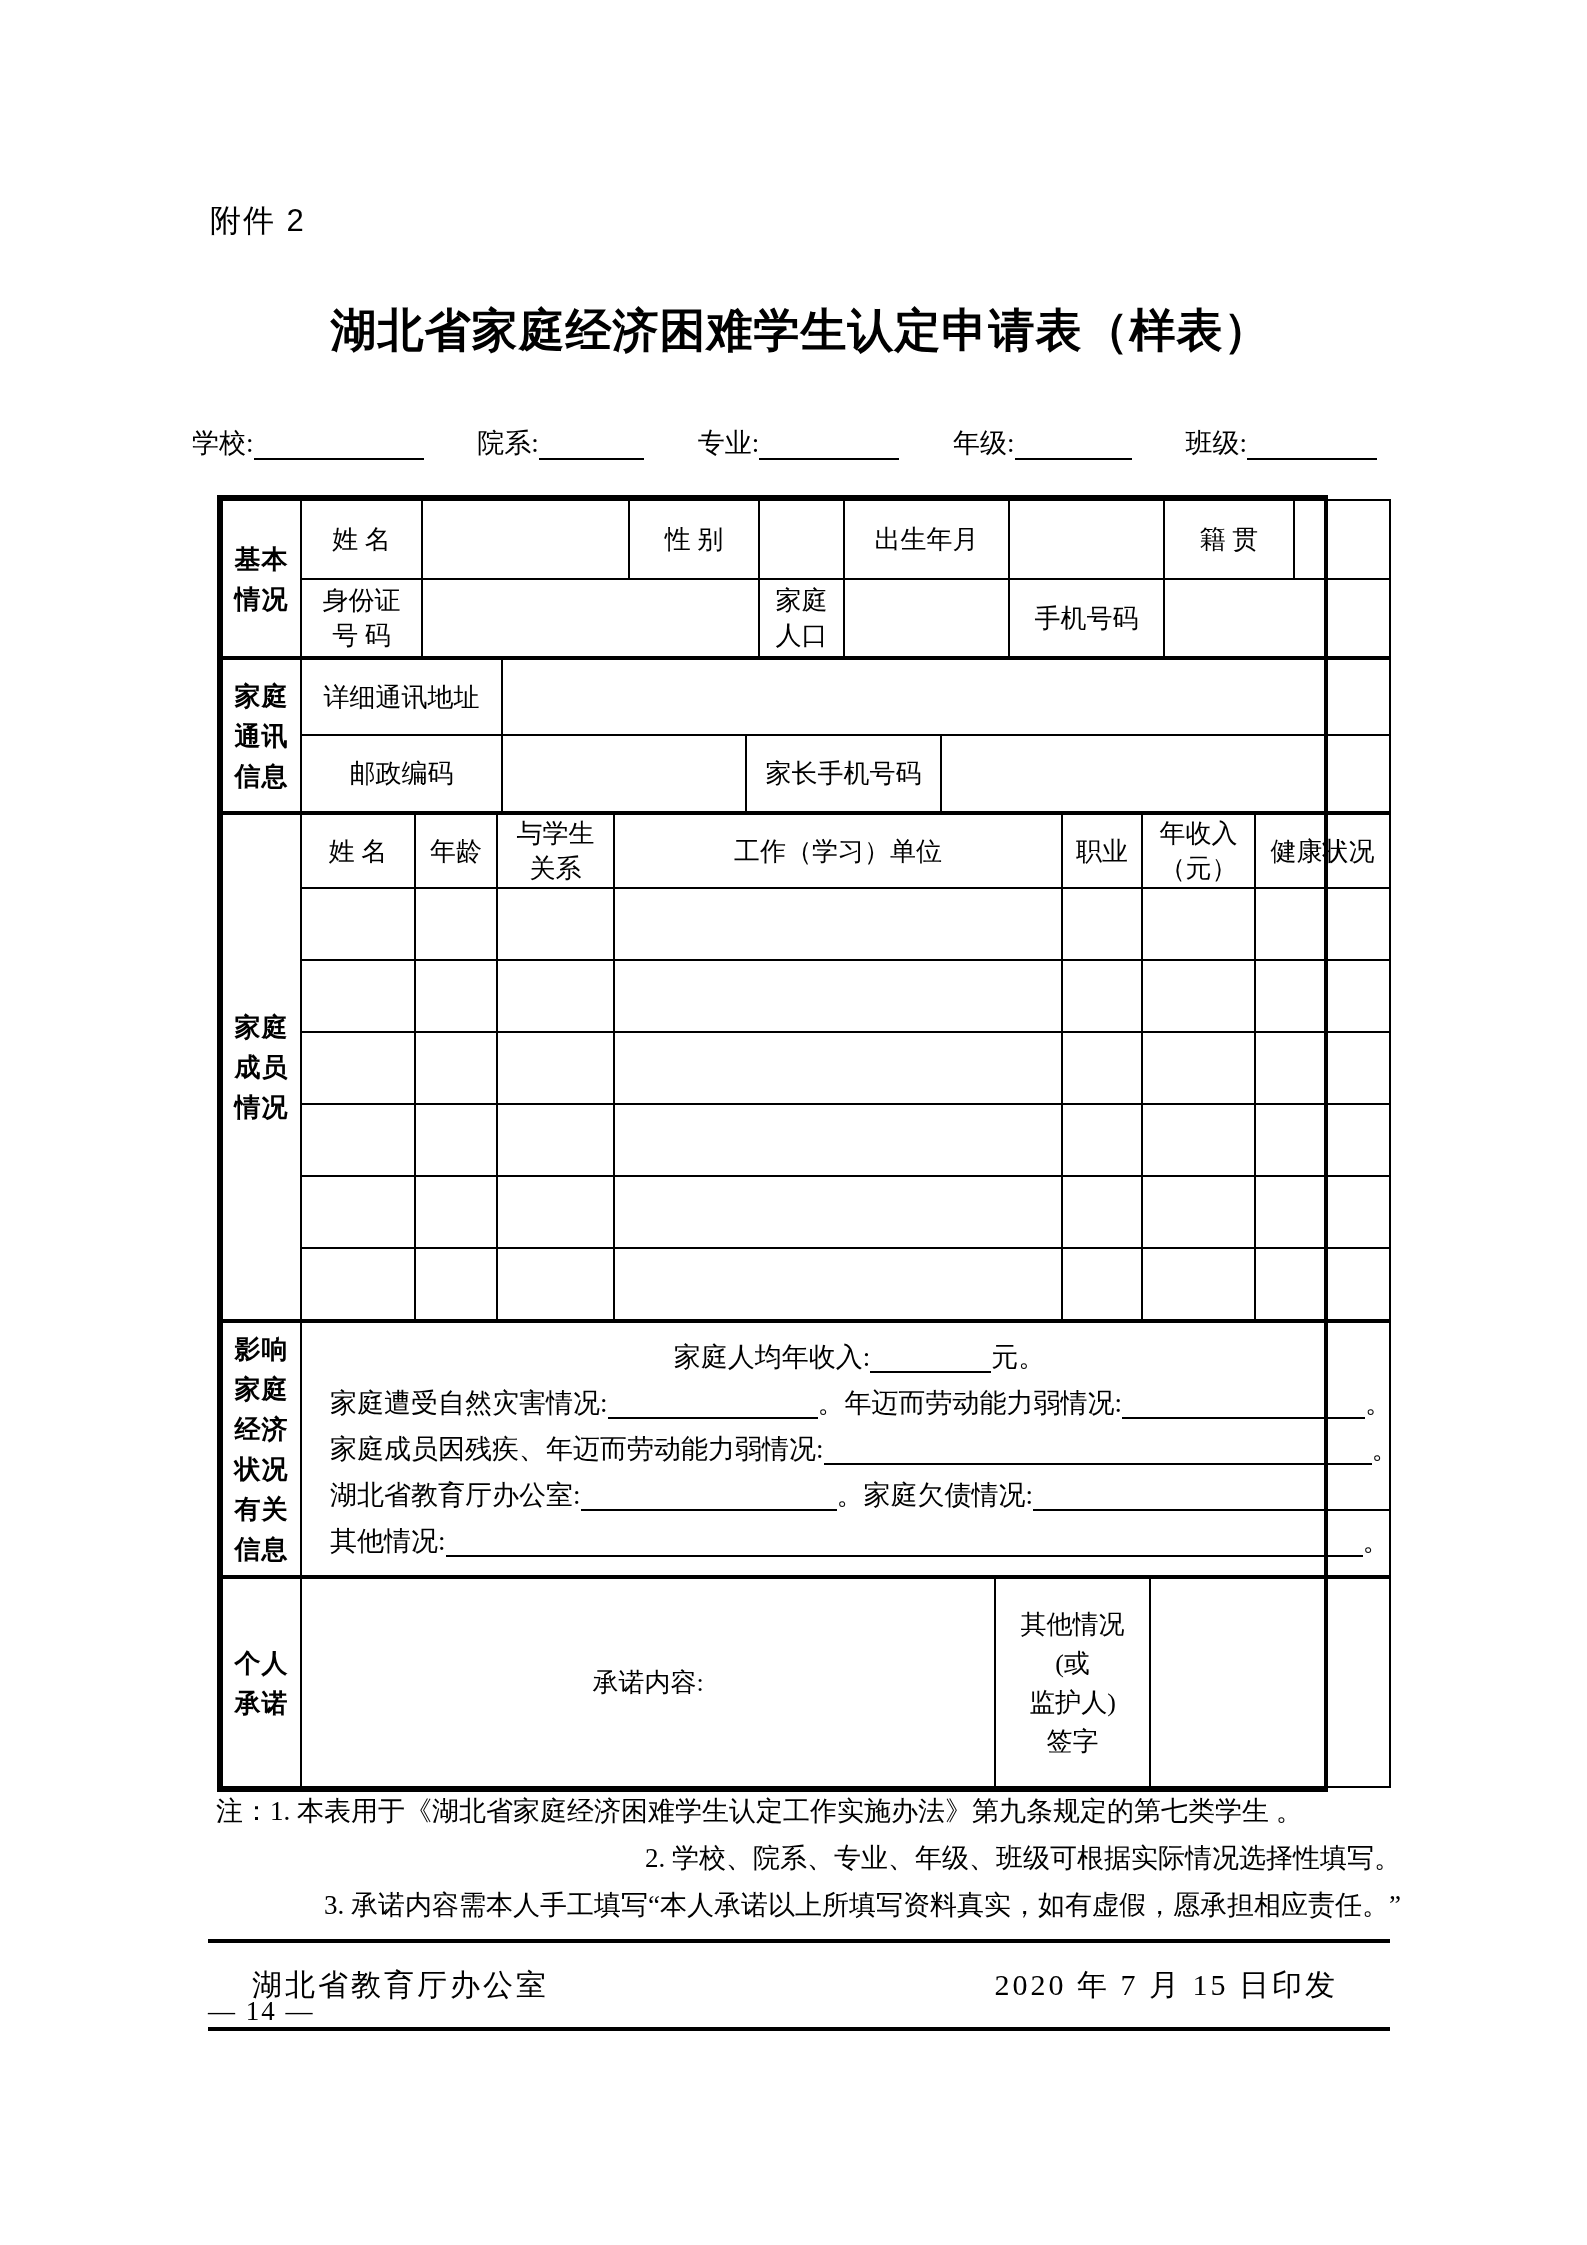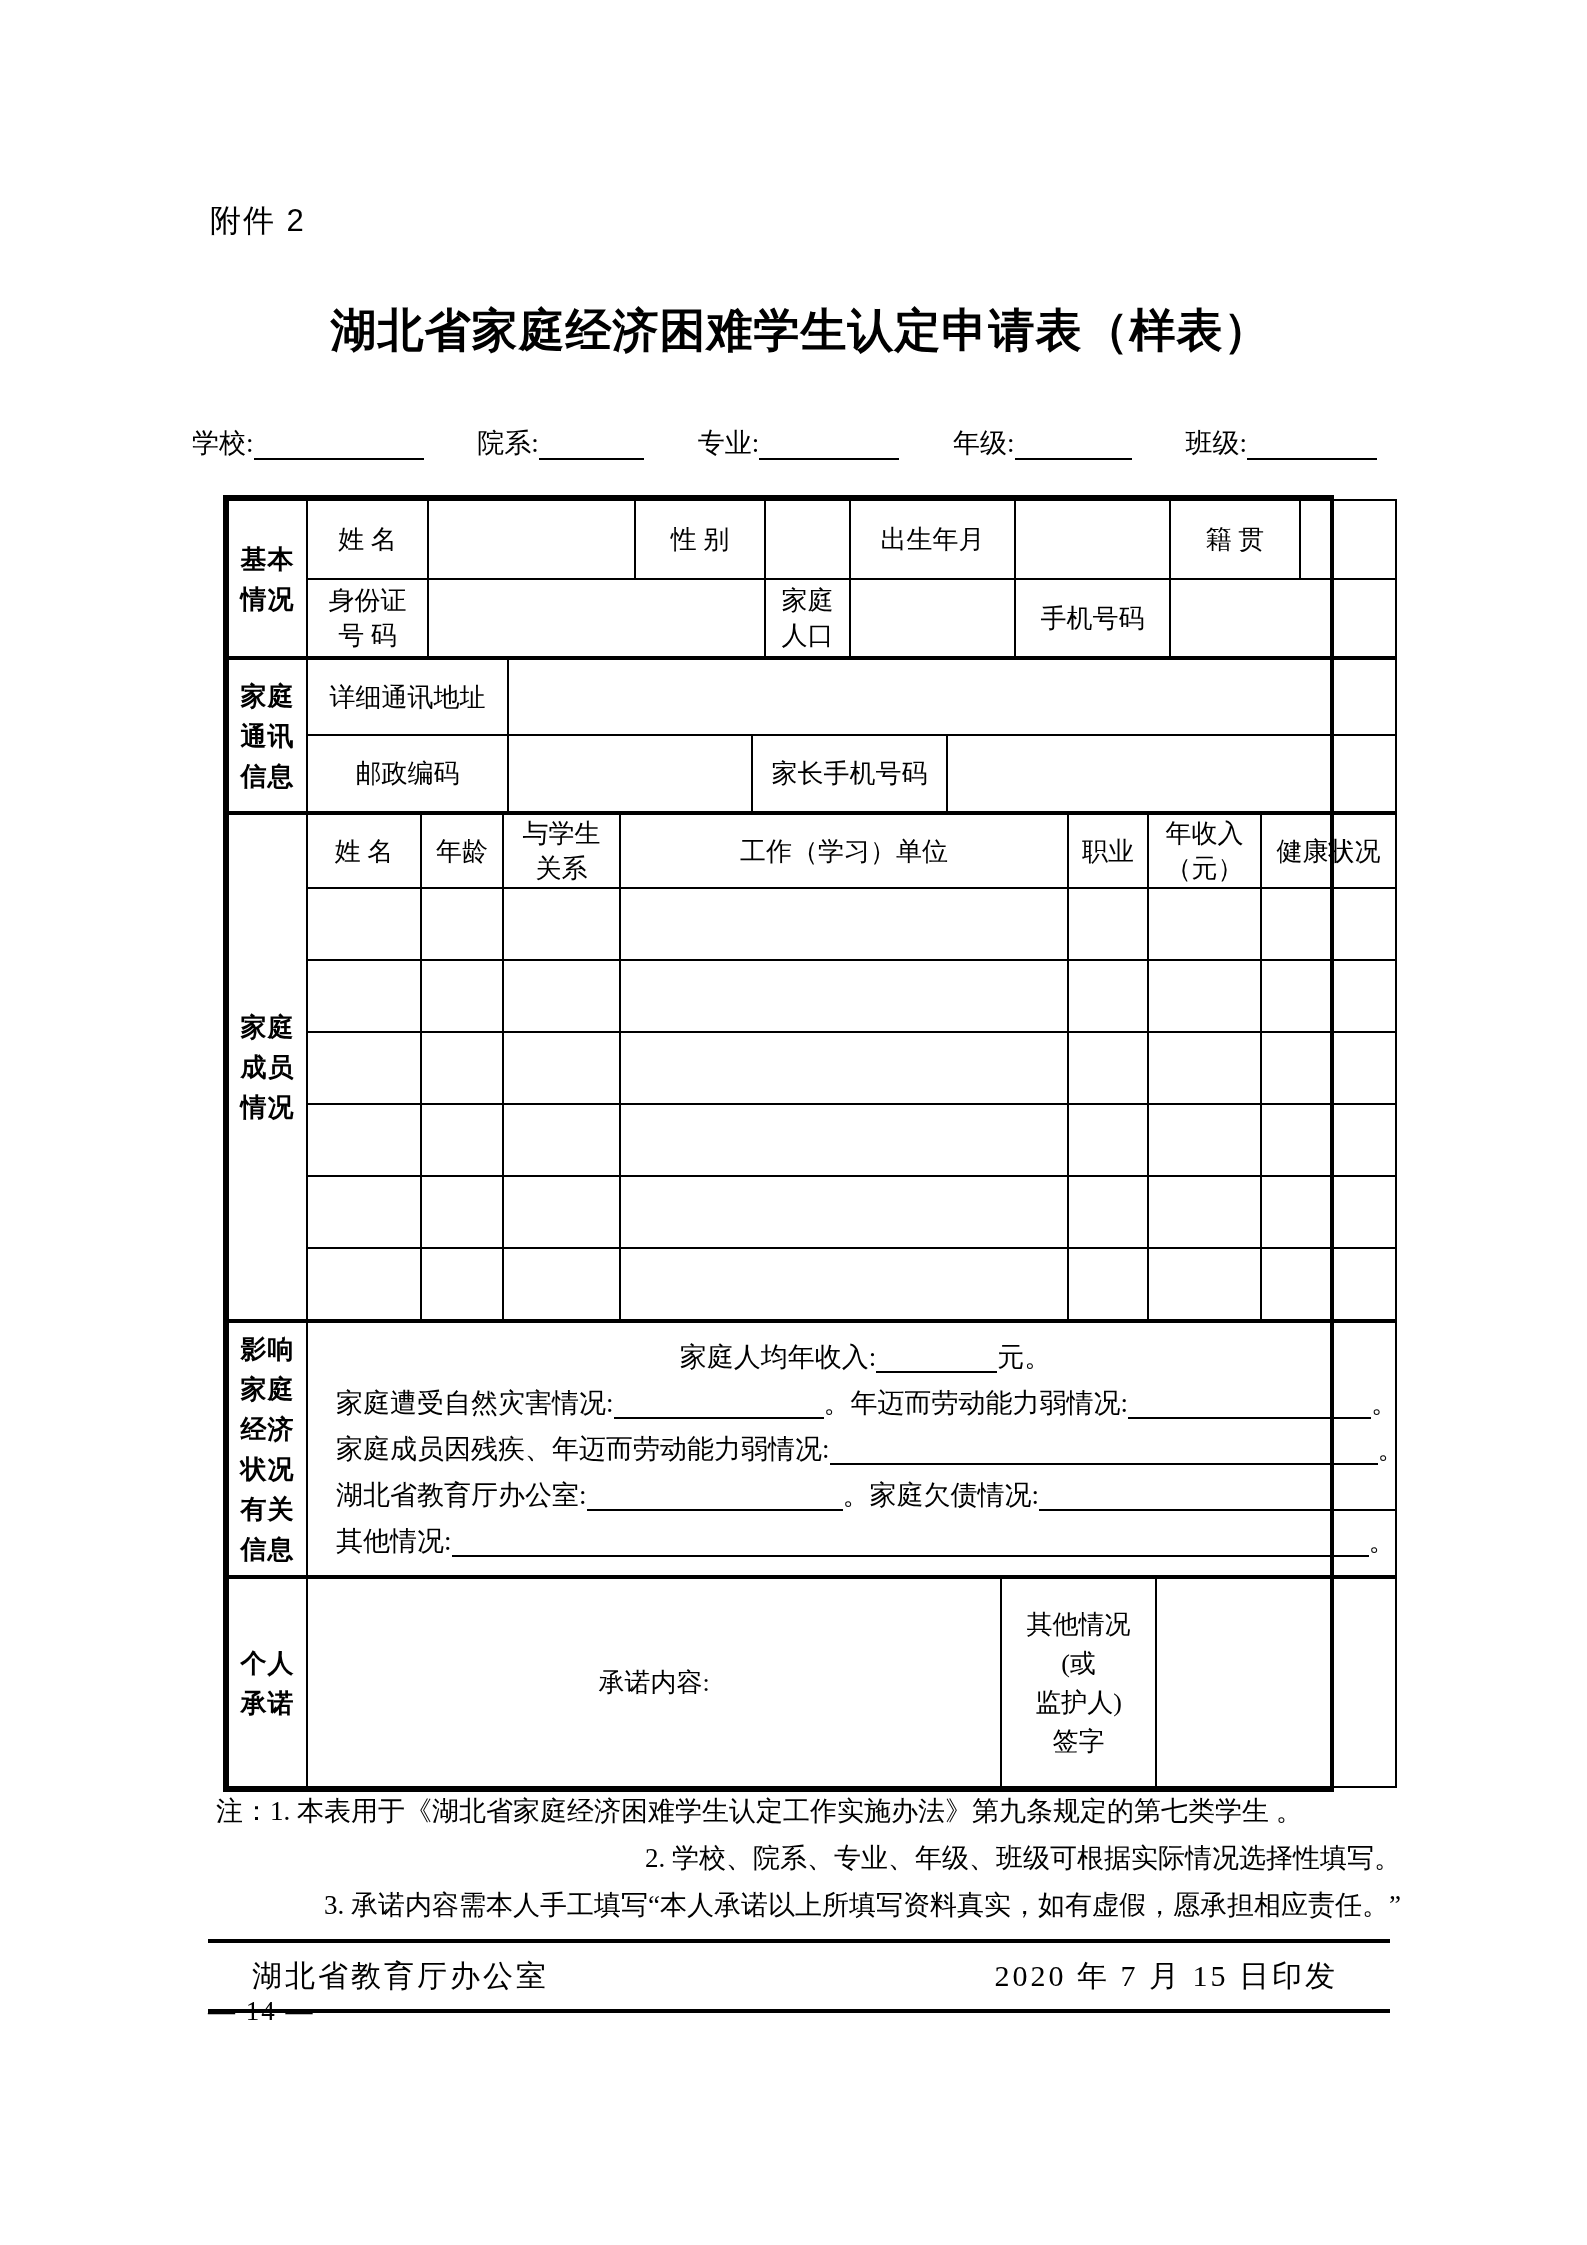--- a/index.html
+++ b/index.html
@@ -8,21 +8,21 @@
     font-family:"Liberation Serif","DejaVu Serif",serif;color:#000;
   }
   .abs{position:absolute;}
   #attachment{left:210px;top:200px;font-family:"Liberation Sans","DejaVu Sans",sans-serif;
     font-size:31px;letter-spacing:2px;}
   #title{left:208px;top:300px;width:1185px;text-align:center;font-size:46px;font-weight:bold;letter-spacing:1px;}
   #school-line{left:192px;top:425px;width:1185px;display:flex;justify-content:space-between;
     align-items:baseline;font-size:27px;}
   .blank{display:inline-block;border-bottom:2px solid #000;height:30px;vertical-align:-8px;}
   
-  #form{left:223px;top:495px;width:1111px;border:4px solid #000;box-sizing:border-box;}
+  #form{left:217px;top:495px;width:1111px;border:4px solid #000;box-sizing:border-box;}
   #form table{border-collapse:collapse;table-layout:fixed;width:1168px;}
   #form td{border:2px solid #000;padding:0;text-align:center;vertical-align:middle;
     font-size:26px;overflow:hidden;}
   #form table + table{border-top:0;}
   tr.thick>td{border-bottom-width:4px;}
   td.seclabel{font-family:"Liberation Sans","DejaVu Sans",sans-serif;font-weight:bold;
     font-size:27px;line-height:40px;letter-spacing:1px;}
   .pre{white-space:pre-line;}
   .h79{height:79px;} .h78{height:78px;} .h76{height:76px;} .h77{height:77px;}
   .h74{height:74px;} .h72{height:72px;}
@@ -30,21 +30,21 @@
   .impact-line{font-size:27px;line-height:46px;white-space:nowrap;padding-left:28px;}
   .impact-line .blank{height:32px;vertical-align:-7px;}
   td.promise-cell{vertical-align:top;text-align:left;padding:12px 10px;font-size:27px;}
   td.sign-cell{font-size:26px;line-height:39px;}
   
   #notes{left:216px;top:1788px;width:1185px;font-size:27px;line-height:47px;}
   .note-row{display:flex;align-items:baseline;}
   .note-indent{margin-left:60px;justify-content:flex-end;}
   
   #footer{left:208px;top:1939px;width:1182px;border-top:4px solid #000;border-bottom:4px solid #000;
-    height:74px;display:flex;justify-content:space-between;align-items:center;
+    height:92px;display:flex;justify-content:space-between;align-items:center;
     padding:0 52px 0 44px;box-sizing:border-box;font-size:30px;letter-spacing:3px;}
   #pagenum{left:208px;top:1996px;font-size:27px;letter-spacing:2px;}
 </style>
 </head>
 <body>
 
 <div id="attachment" class="abs">附件 2</div>
 
 <div id="title" class="abs">湖北省家庭经济困难学生认定申请表（样表）</div>
 

